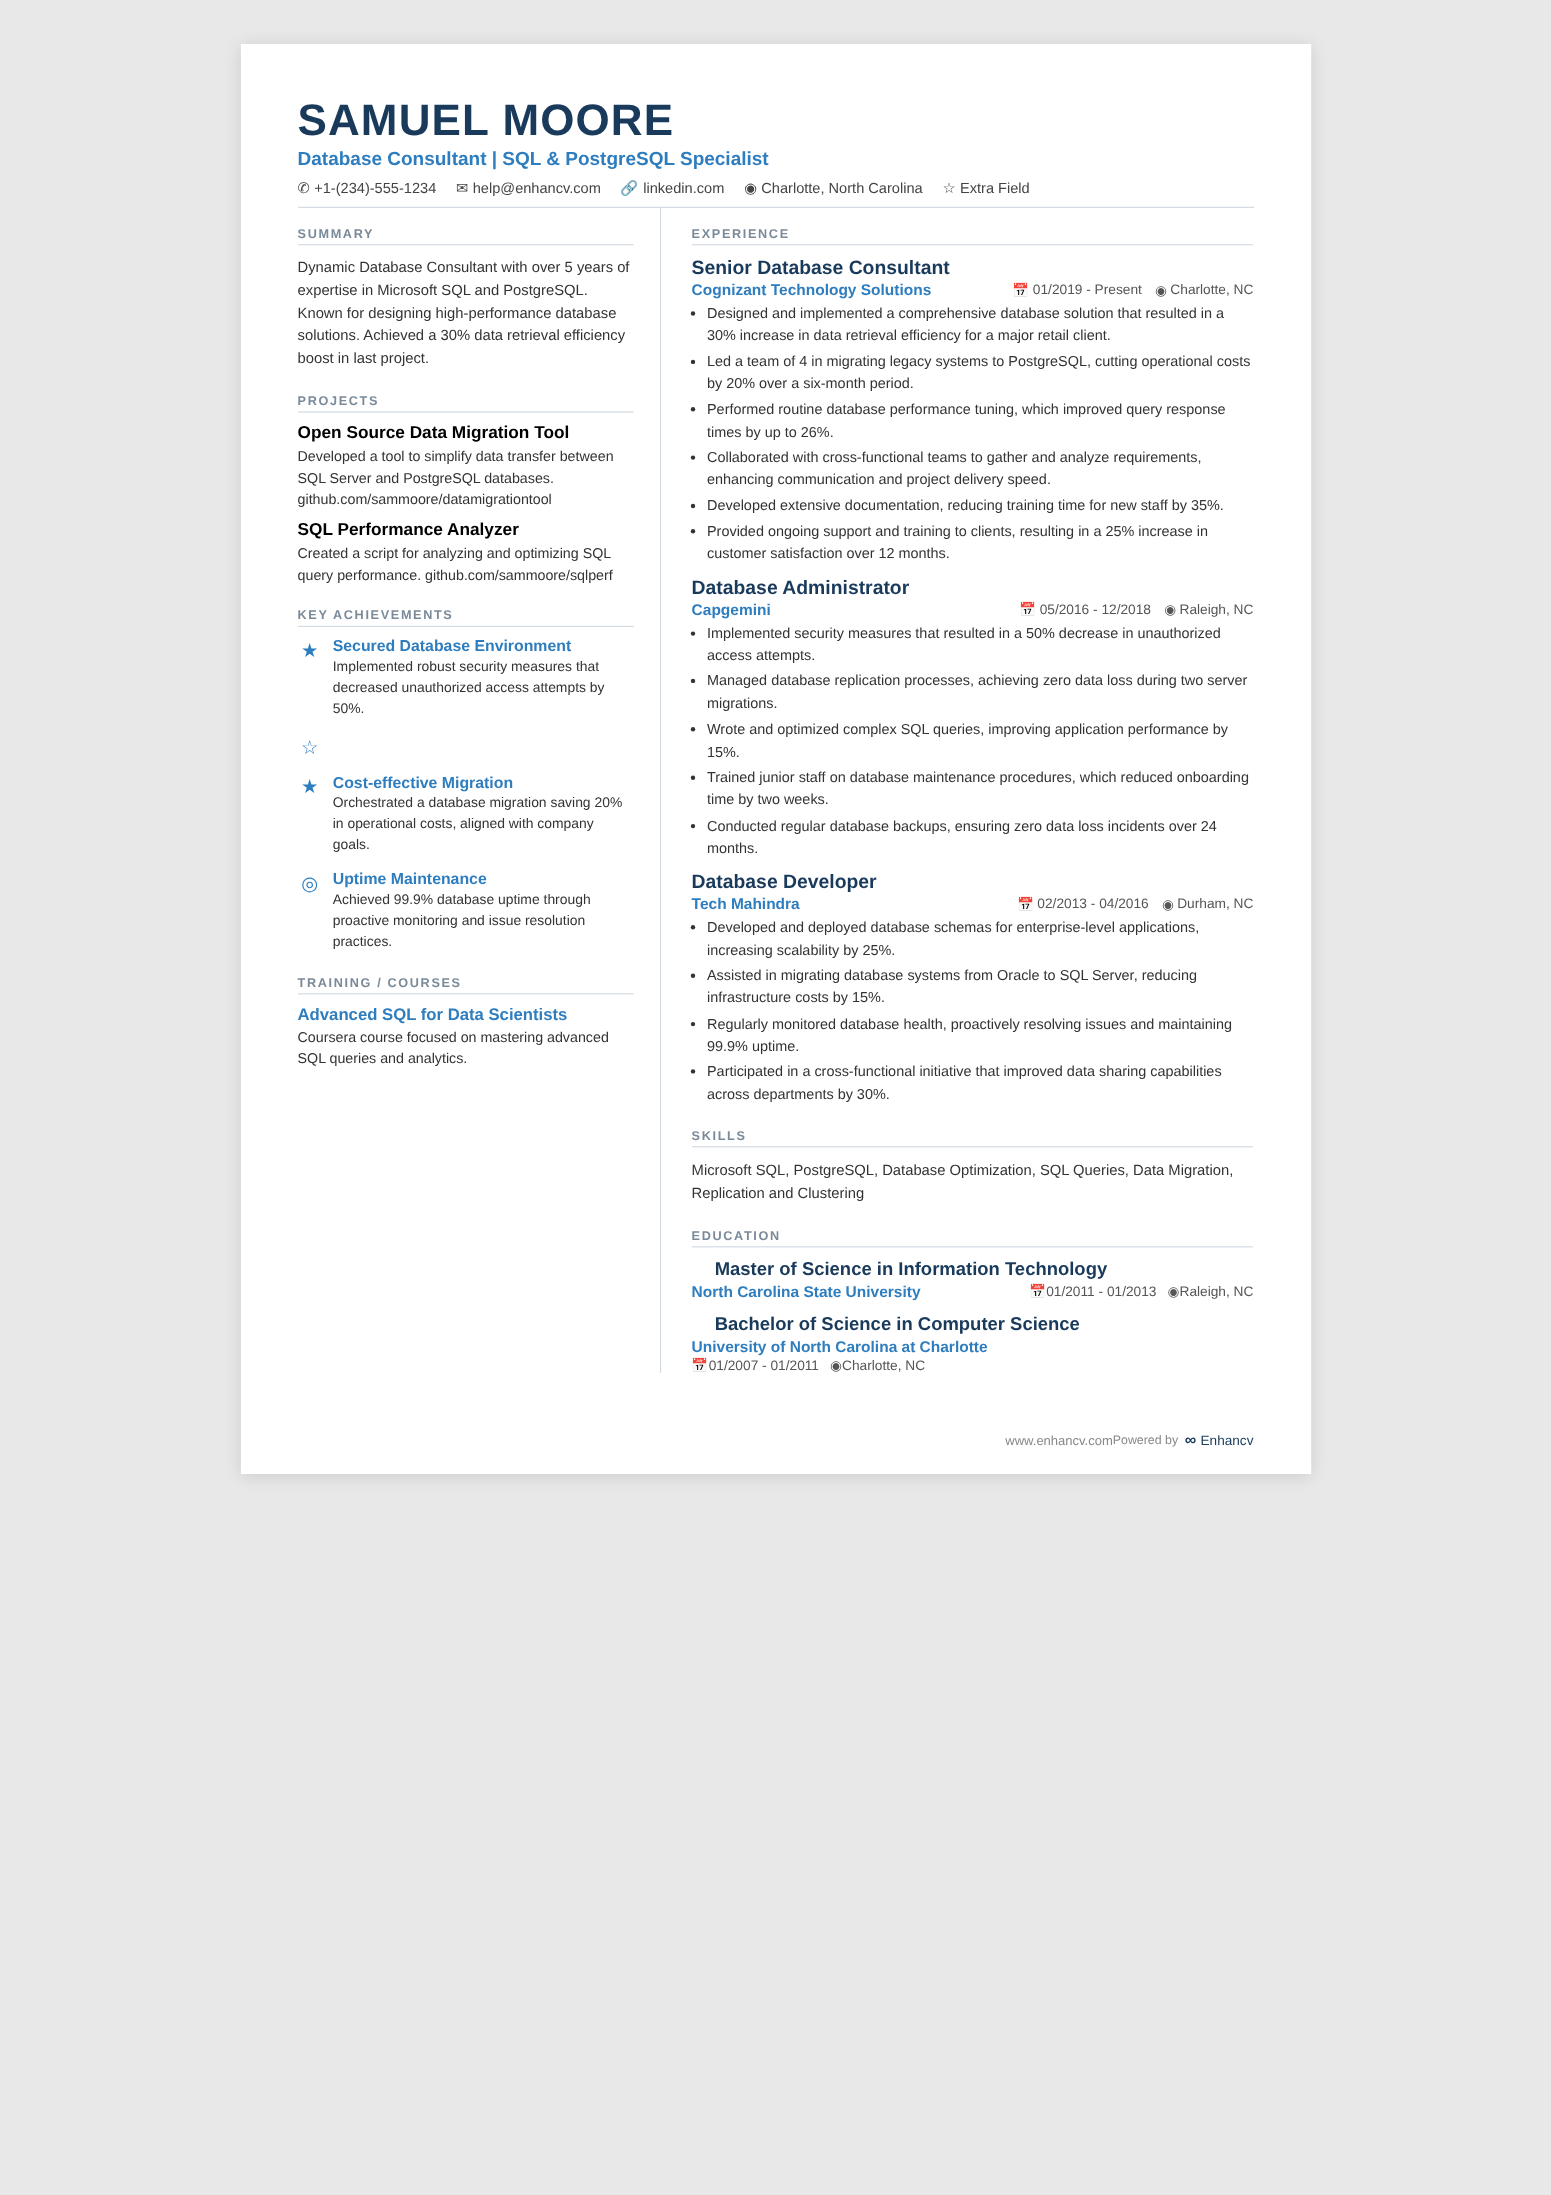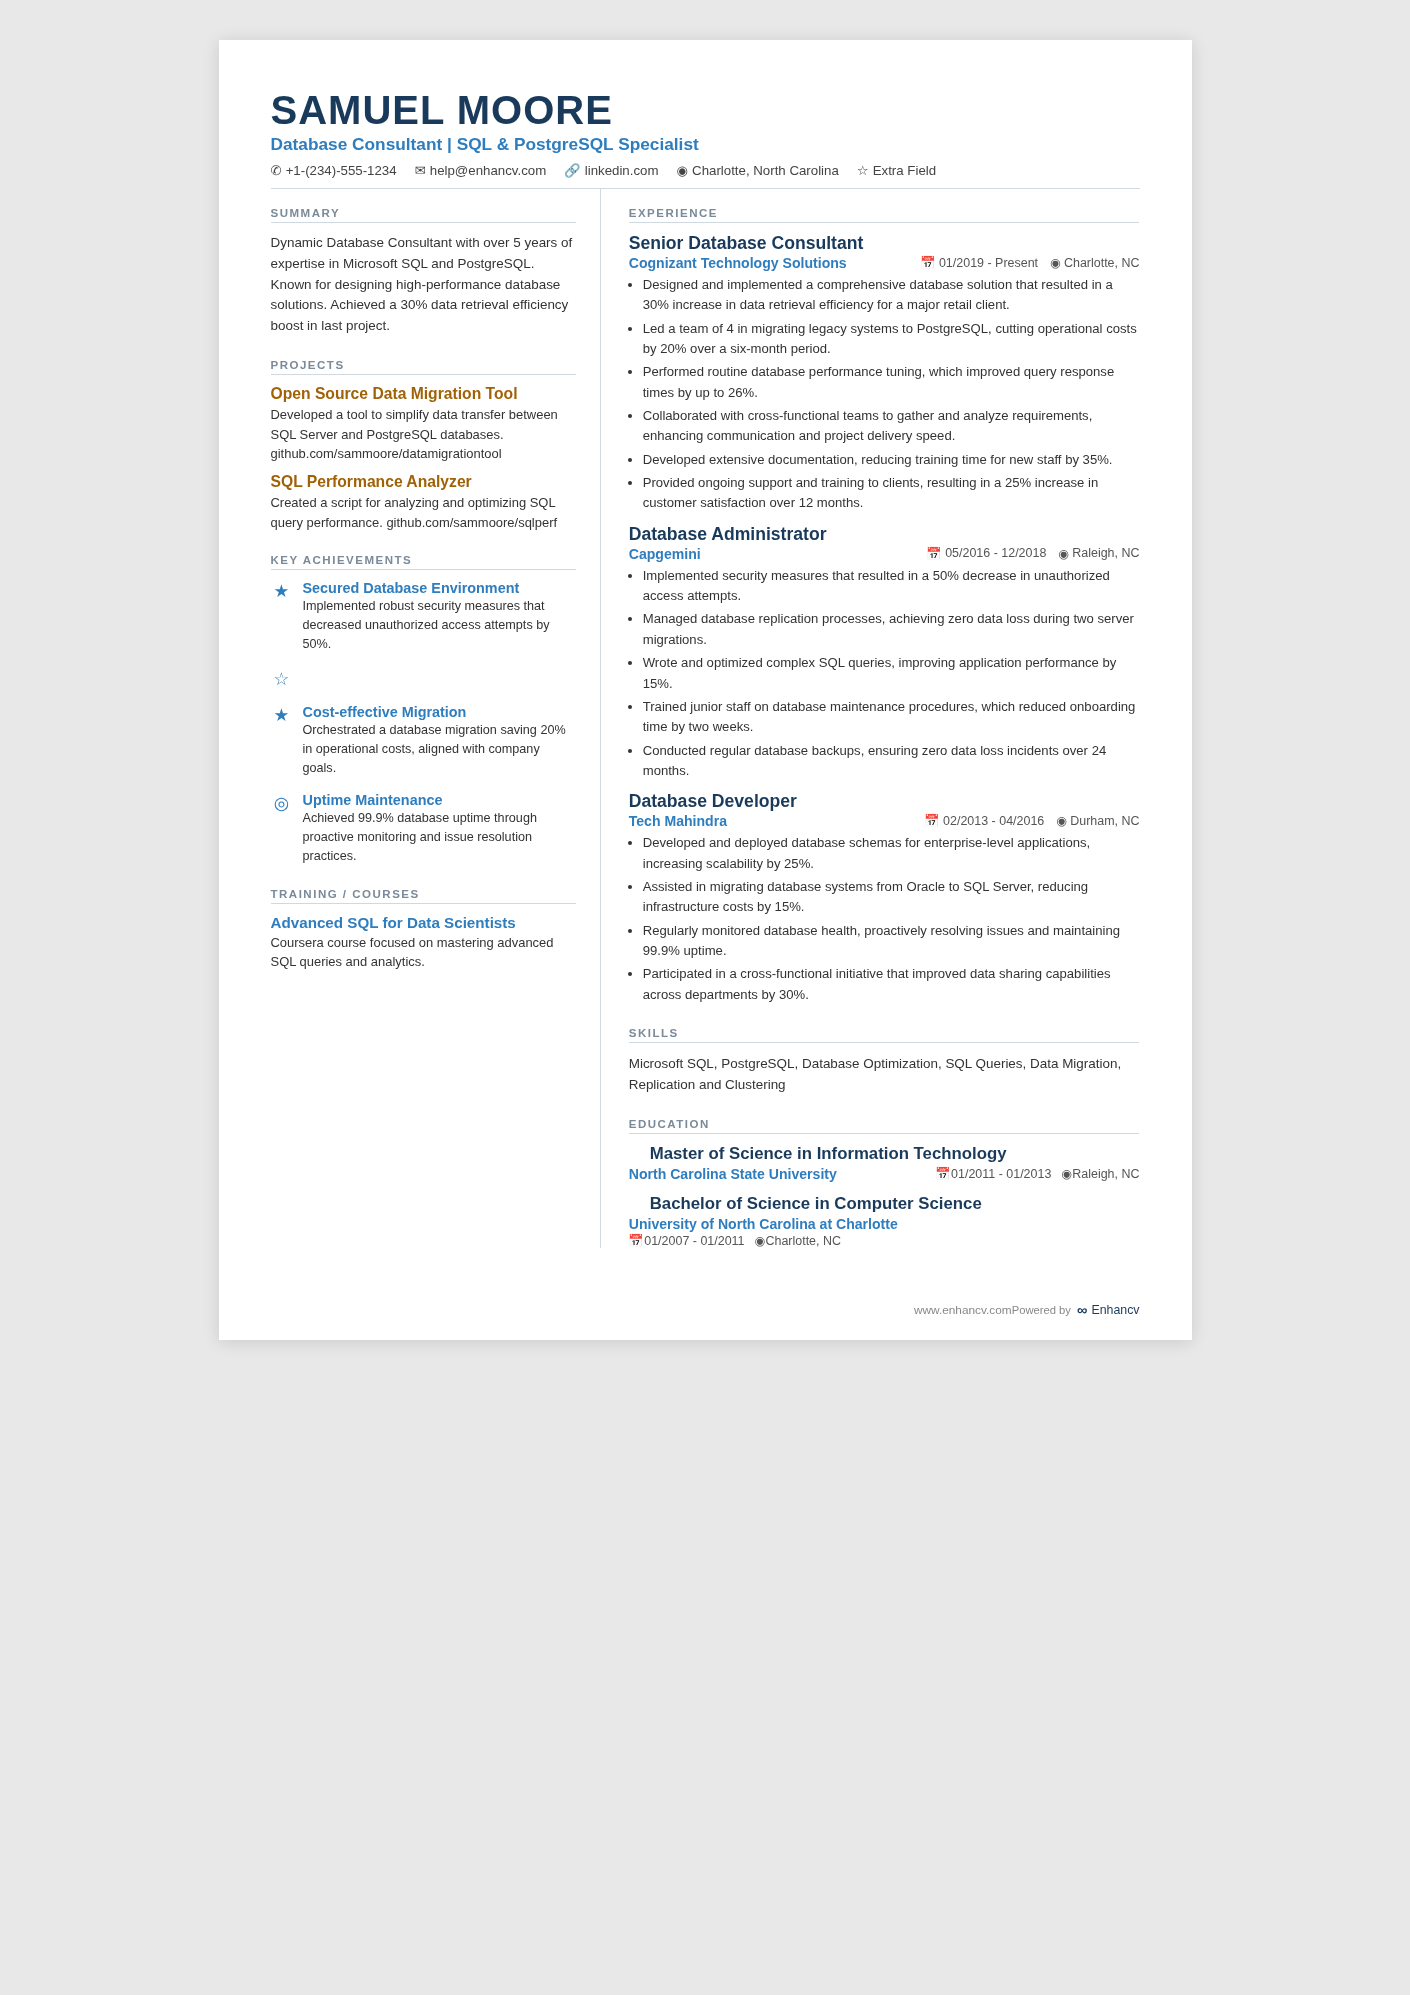--- a/index.html
+++ b/index.html
@@ -81,21 +81,21 @@
     
     .summary-text {
       font-size: 0.84em;
       color: #333;
       line-height: 1.55;
     }
     
     .project-title {
       font-size: 0.98em;
       font-weight: 700;
-      color: #a16207;
+      color: #000000;
       margin-bottom: 2px;
       margin-top: 12px;
     }
     .project-title:first-of-type { margin-top: 0; }
     .project-desc {
       font-size: 0.81em;
       color: #333;
       line-height: 1.5;
     }
     
@@ -141,21 +141,21 @@
       font-size: 1.1em;
       font-weight: 700;
       color: #1a3a5c;
       margin-bottom: 1px;
       margin-top: 14px;
     }
     .exp-title:first-of-type { margin-top: 0; }
     .exp-company-row {
       display: flex;
       justify-content: space-between;
-      align-items: flex-start;
+      align-items: center;
       margin-bottom: 4px;
     }
     .exp-company {
       font-size: 0.88em;
       font-weight: 700;
       color: #2e7dbe;
     }
     .exp-meta {
       font-size: 0.78em;
       color: #555;

